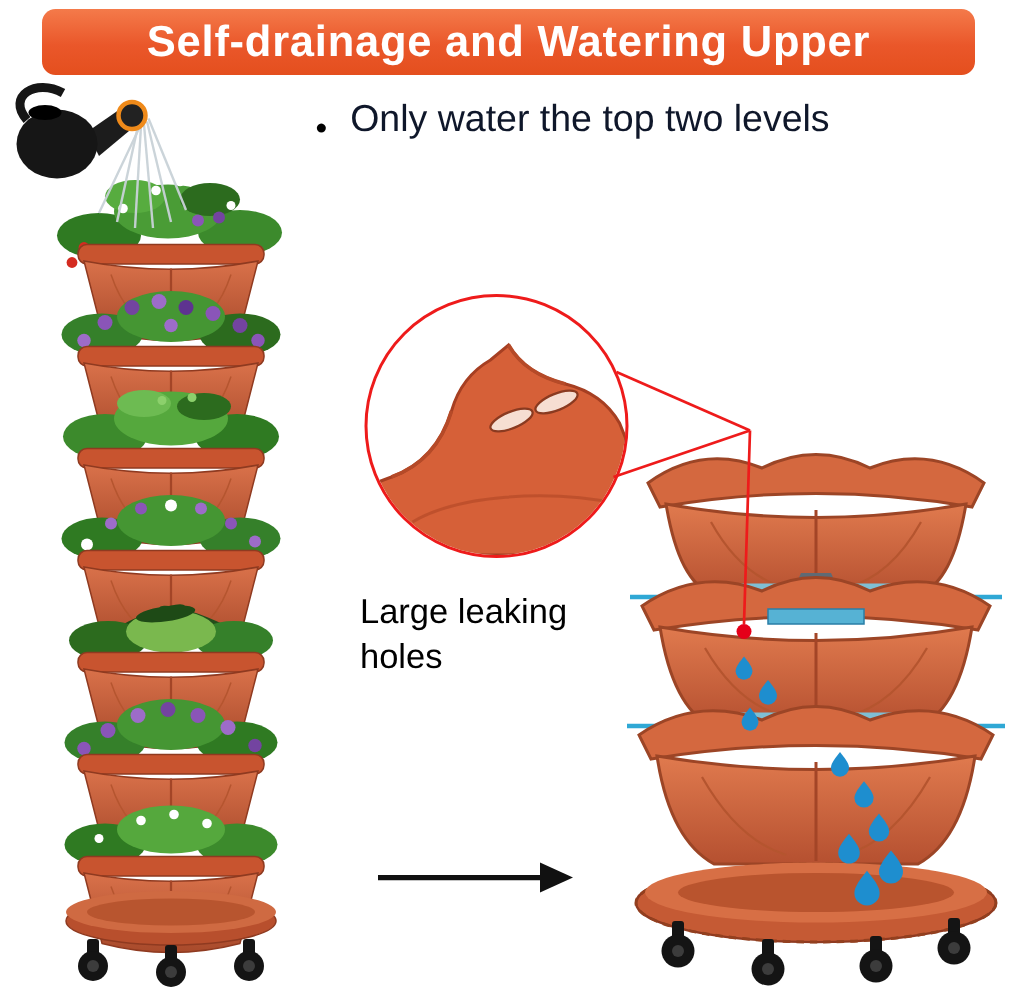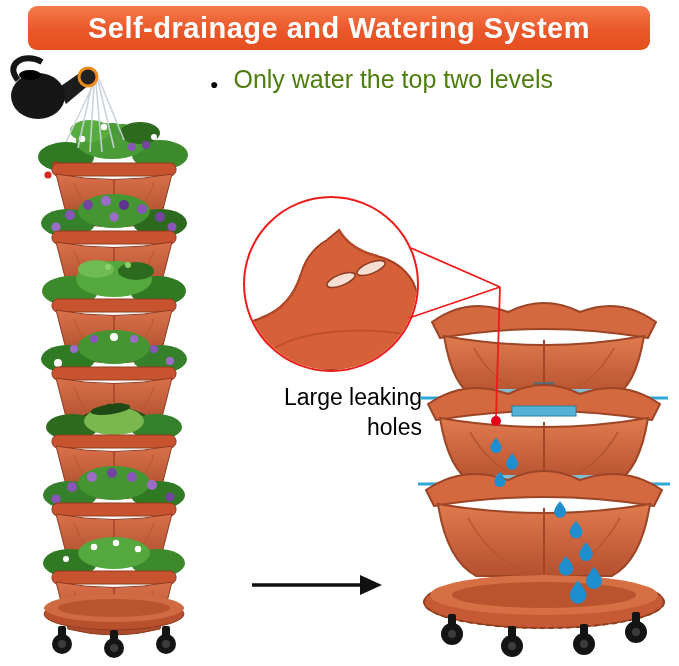--- a/index.html
+++ b/index.html
@@ -8,47 +8,47 @@
 
   .banner{
     position:absolute;left:28px;top:6px;width:622px;height:44px;
     border-radius:9px;
     background:linear-gradient(180deg,#f47a4a 0%,#ea572a 55%,#e44f1e 100%);
     display:flex;align-items:center;justify-content:center;
     color:#ffffff;font-size:29px;font-weight:bold;letter-spacing:.5px;
   }
 
   .bullets{position:absolute;left:206px;top:62px;width:456px;margin:0;padding:0;list-style:none;}
-  .bullets li{display:flex;align-items:center;margin-bottom:13px;color:#4d7c0f;font-size:25px;line-height:1.38;}
+  .bullets li{display:flex;align-items:center;margin-bottom:13px;color:#0f172a;font-size:25px;line-height:1.38;}
   .bullets li::before{content:"●";font-size:14px;margin:10px 15px 0 4px;flex:none;color:#000;}
 
   .tower-svg{position:absolute;left:2px;top:48px;}
 
   .zoom-circle{
     position:absolute;left:243px;top:196px;width:172px;height:172px;
     border:2.5px solid #ee1b1b;border-radius:50%;overflow:hidden;background:#fff;
   }
   .zoom-circle svg{display:block;}
 
   .callout-label{
-    position:absolute;left:240px;top:382px;width:182px;text-align:right;
+    position:absolute;left:240px;top:392px;width:182px;text-align:left;
     font-size:23px;color:#000;line-height:1.32;
   }
 
   .arrow-svg{position:absolute;left:248px;top:570px;}
   .right-svg{position:absolute;left:408px;top:292px;}
   .overlay-svg{position:absolute;left:0;top:0;pointer-events:none;}
 </style>
 </head>
 <body>
 
 <div class="canvas">
 
   <div class="banner">
-    <span>Self-drainage and Watering System</span>
+    <span>Self-drainage and Watering Upper</span>
   </div>
 
   <ul class="bullets">
     <li>
         <span>Only water the top two levels</span>
       </li>
   </ul>
 
   <svg class="tower-svg" width="228" height="618" viewBox="0 0 228 618">
     <defs>

